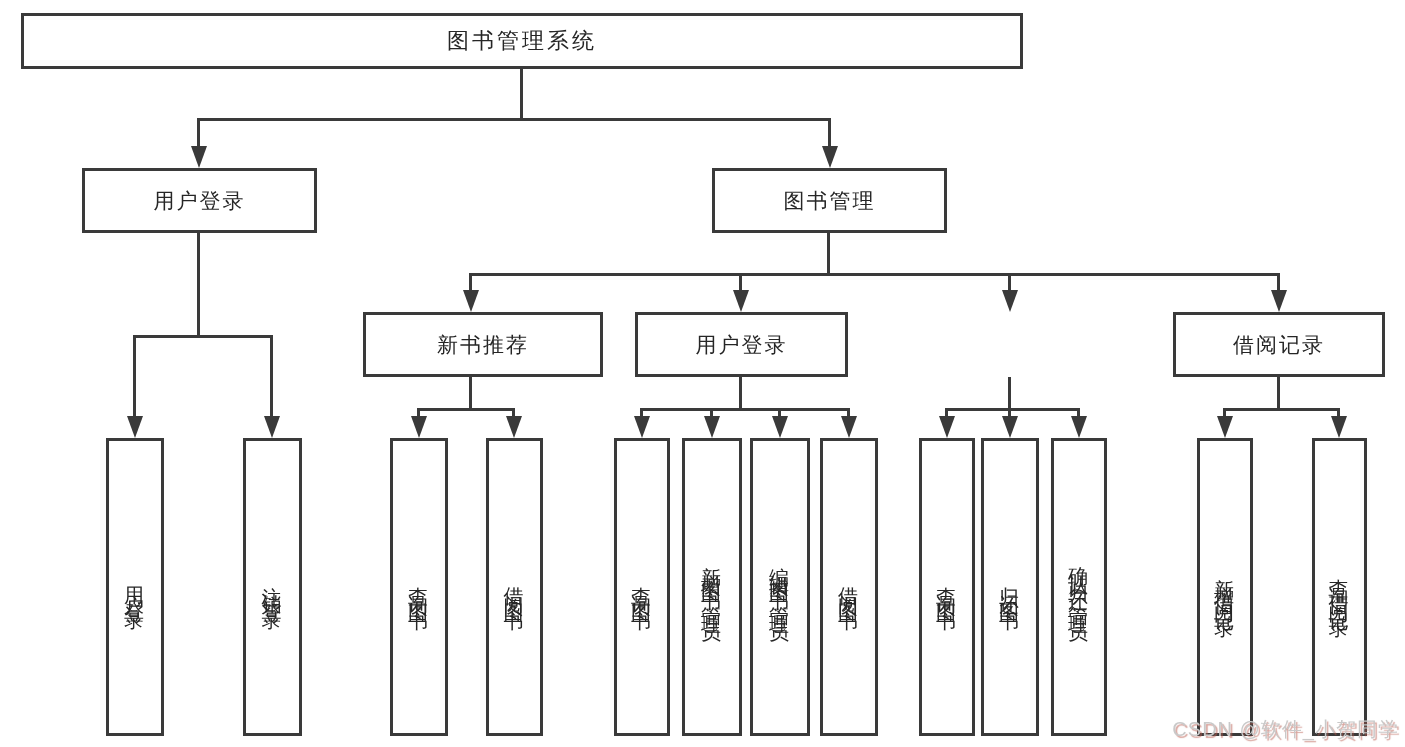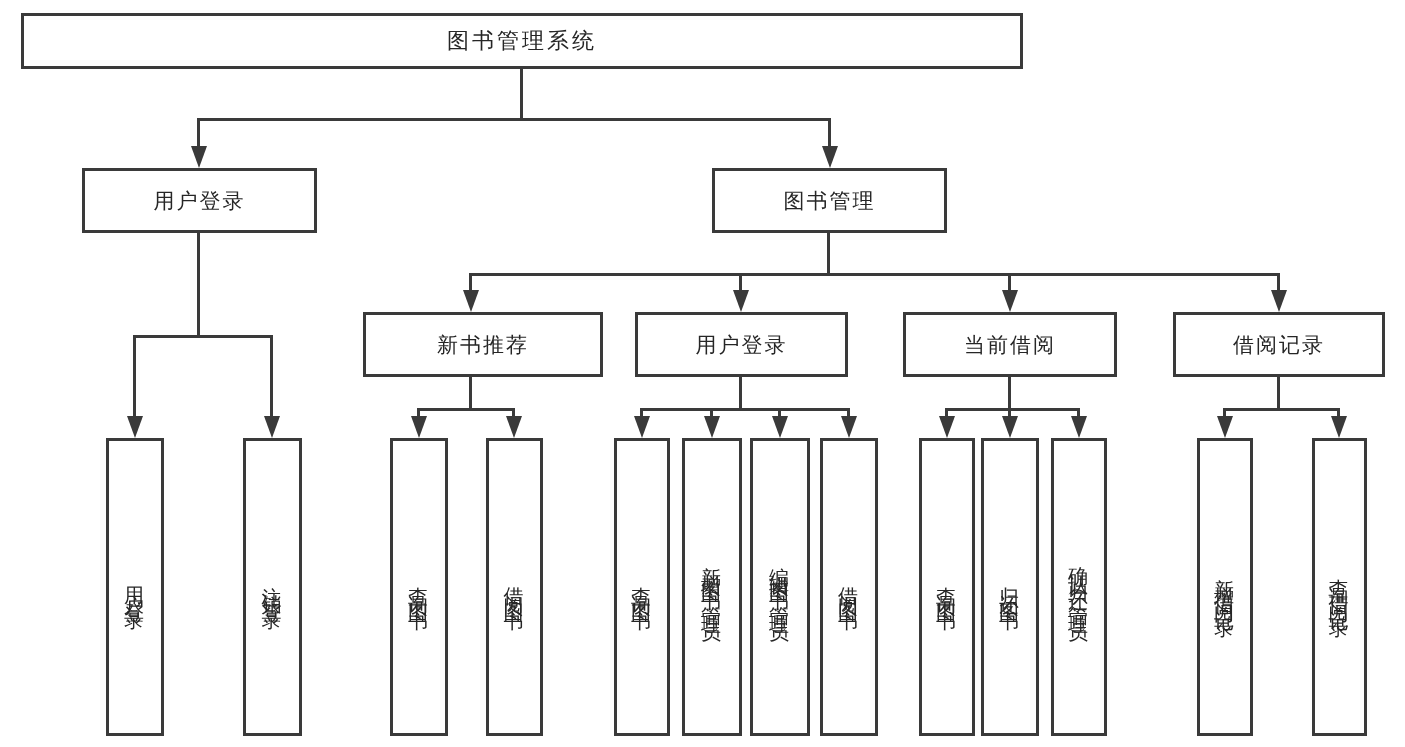--- a/index.html
+++ b/index.html
@@ -136,21 +136,20 @@
   <div class="ar a5"></div>
   <div class="ln v d6"></div>
   <div class="ar a6"></div>
   <div class="ln v d7"></div>
   <div class="ar a7"></div>
   <div class="ln v d8"></div>
   <div class="ar a8"></div>
 
   <div class="node n-newbook">新书推荐</div>
   <div class="node n-bookborrow">用户登录</div>
-  <div class="node n-currentbrw">当前借阅</div>
   <div class="node n-brwrecord">借阅记录</div>
 
   <div class="ln v s4"></div>
   <div class="ln h b4"></div>
   <div class="ln v d9"></div>
   <div class="ar a9"></div>
   <div class="ln v d10"></div>
   <div class="ar a10"></div>
 
   <div class="ln v s5"></div>
@@ -187,14 +186,15 @@
   <div class="leaf lf5">查询图书</div>
   <div class="leaf lf6">新增图书（管理员）</div>
   <div class="leaf lf7">编辑图书（管理员）</div>
   <div class="leaf lf8">借阅图书</div>
   <div class="leaf lf9">查询图书</div>
   <div class="leaf lf10">归还图书</div>
   <div class="leaf lf11">确认归还（管理员）</div>
   <div class="leaf lf12">新增借阅记录</div>
   <div class="leaf lf13">查询借阅记录</div>
 
+  <div class="watermark">CSDN @软件_小贺同学</div>
 
 </div>
 
 </body></html>

